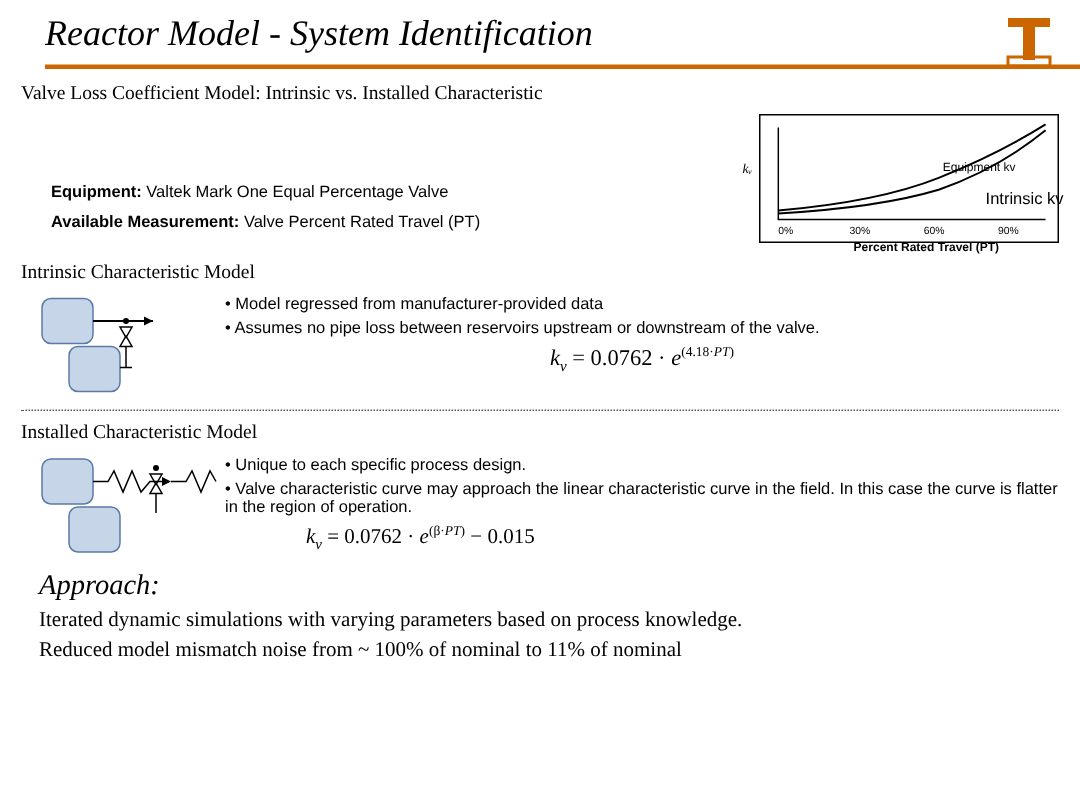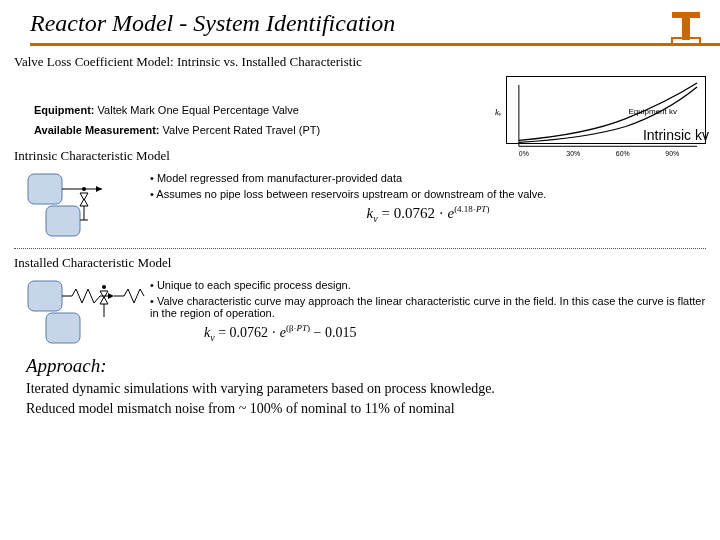--- a/index.html
+++ b/index.html
@@ -45,29 +45,29 @@
     gap: 10px;
   }
   .leftinfo {
     flex: 1;
     padding-left: 20px;
     padding-top: 6px;
   }
   .leftinfo p { margin-bottom: 8px; font-size: 11px; }
   .leftinfo .lbl { font-weight: bold; }
   .chartbox {
-    width: 200px; height: 68px;
+    width: 200px; height: 86px;
     border: 1px solid #000;
     position: relative;
     background: #fff;
     font-size: 7px;
   }
   .chartbox svg { position: absolute; inset: 0; }
   .chart-label-in { position: absolute; right: 28px; top: 30px; font-size: 8px; }
-  .chart-label-it { position: absolute; right: -4px; top: 50px; font-size: 14px; }
+  .chart-label-it { position: absolute; right: -4px; top: 50px; font-size: 11px; }
   .chart-ylabel { position: absolute; left: -12px; top: 30px; font-family: "Times New Roman", serif; font-style: italic; font-size: 9px; }
 
   .section-title {
     font-family: "Times New Roman", serif;
     font-size: 13px;
     margin: 4px 0 6px 0;
   }
   .model-row {
     display: flex;
     align-items: flex-start;
@@ -155,20 +155,21 @@
         <text x="12" y="80" font-size="7">0%</text>
         <text x="60" y="80" font-size="7">30%</text>
         <text x="110" y="80" font-size="7">60%</text>
         <text x="160" y="80" font-size="7">90%</text>
       </svg>
       <div class="chart-ylabel">kᵥ</div>
       <div class="chart-label-in">Equipment kv</div>
       <div class="chart-label-it">Intrinsic kv</div>
     </div>
   </div>
+  <div style="text-align:right; padding-right:40px; font-size:8px; margin-top:-2px; font-weight:bold;">Percent Rated Travel (PT)</div>
 
   <div class="section-title">Intrinsic Characteristic Model</div>
   <div class="model-row">
     <div class="diagram">
       <svg viewBox="0 0 120 72">
         <rect x="2" y="4" width="34" height="30" rx="6" fill="#c7d5e8" stroke="#5a7aa8"></rect>
         <rect x="20" y="36" width="34" height="30" rx="6" fill="#c7d5e8" stroke="#5a7aa8"></rect>
         <line x1="36" y1="19" x2="76" y2="19" stroke="#000" stroke-width="1.2"></line>
         <polygon points="70,16 76,19 70,22" fill="#000"></polygon>
         <circle cx="58" cy="19" r="2" fill="#000"></circle>

